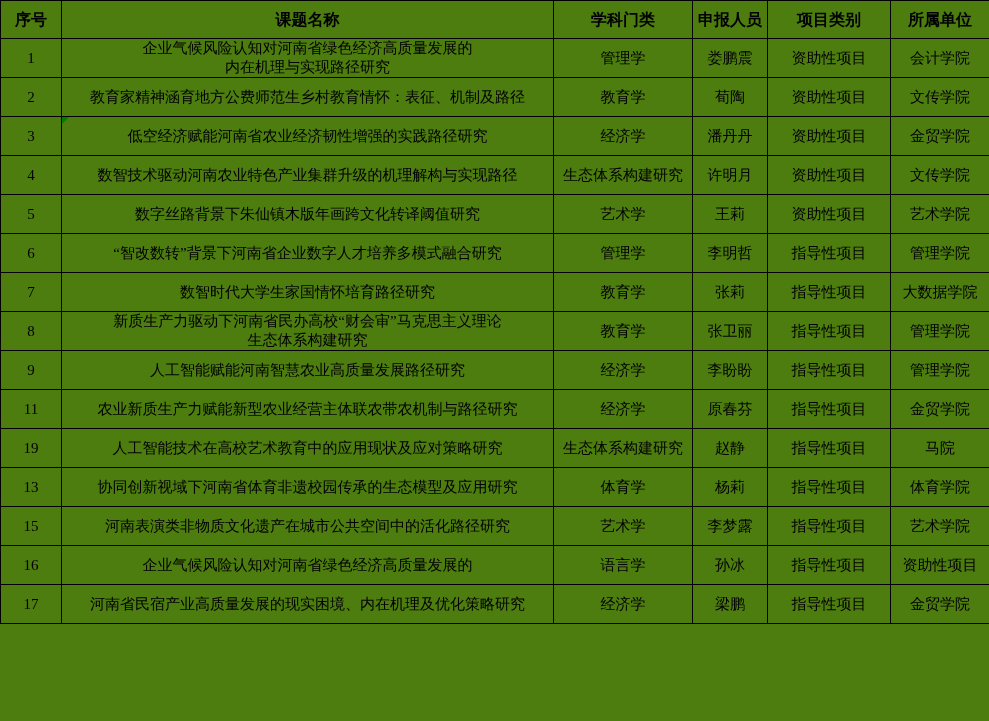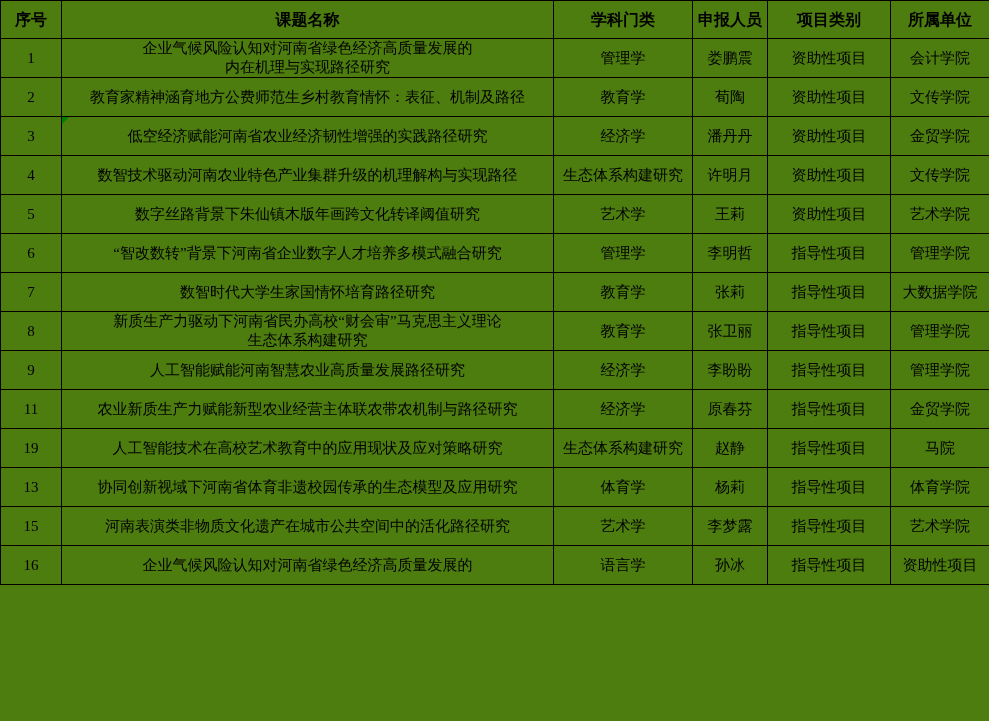--- a/index.html
+++ b/index.html
@@ -186,15 +186,23 @@
           <td class="col-unit">艺术学院</td>
         </tr>
         <tr>
           <td class="col-index">16</td>
           <td class="col-title">企业气候风险认知对河南省绿色经济高质量发展的</td>
           <td class="col-discipline">语言学</td>
           <td class="col-applicant">孙冰</td>
           <td class="col-category">指导性项目</td>
           <td class="col-unit">资助性项目</td>
         </tr>
+        <tr>
+          <td class="col-index">17</td>
+          <td class="col-title">河南省民宿产业高质量发展的现实困境、内在机理及优化策略研究</td>
+          <td class="col-discipline">经济学</td>
+          <td class="col-applicant">梁鹏</td>
+          <td class="col-category">指导性项目</td>
+          <td class="col-unit">金贸学院</td>
+        </tr>
       </tbody>
   </table>
 </div>
 
 </body></html>

